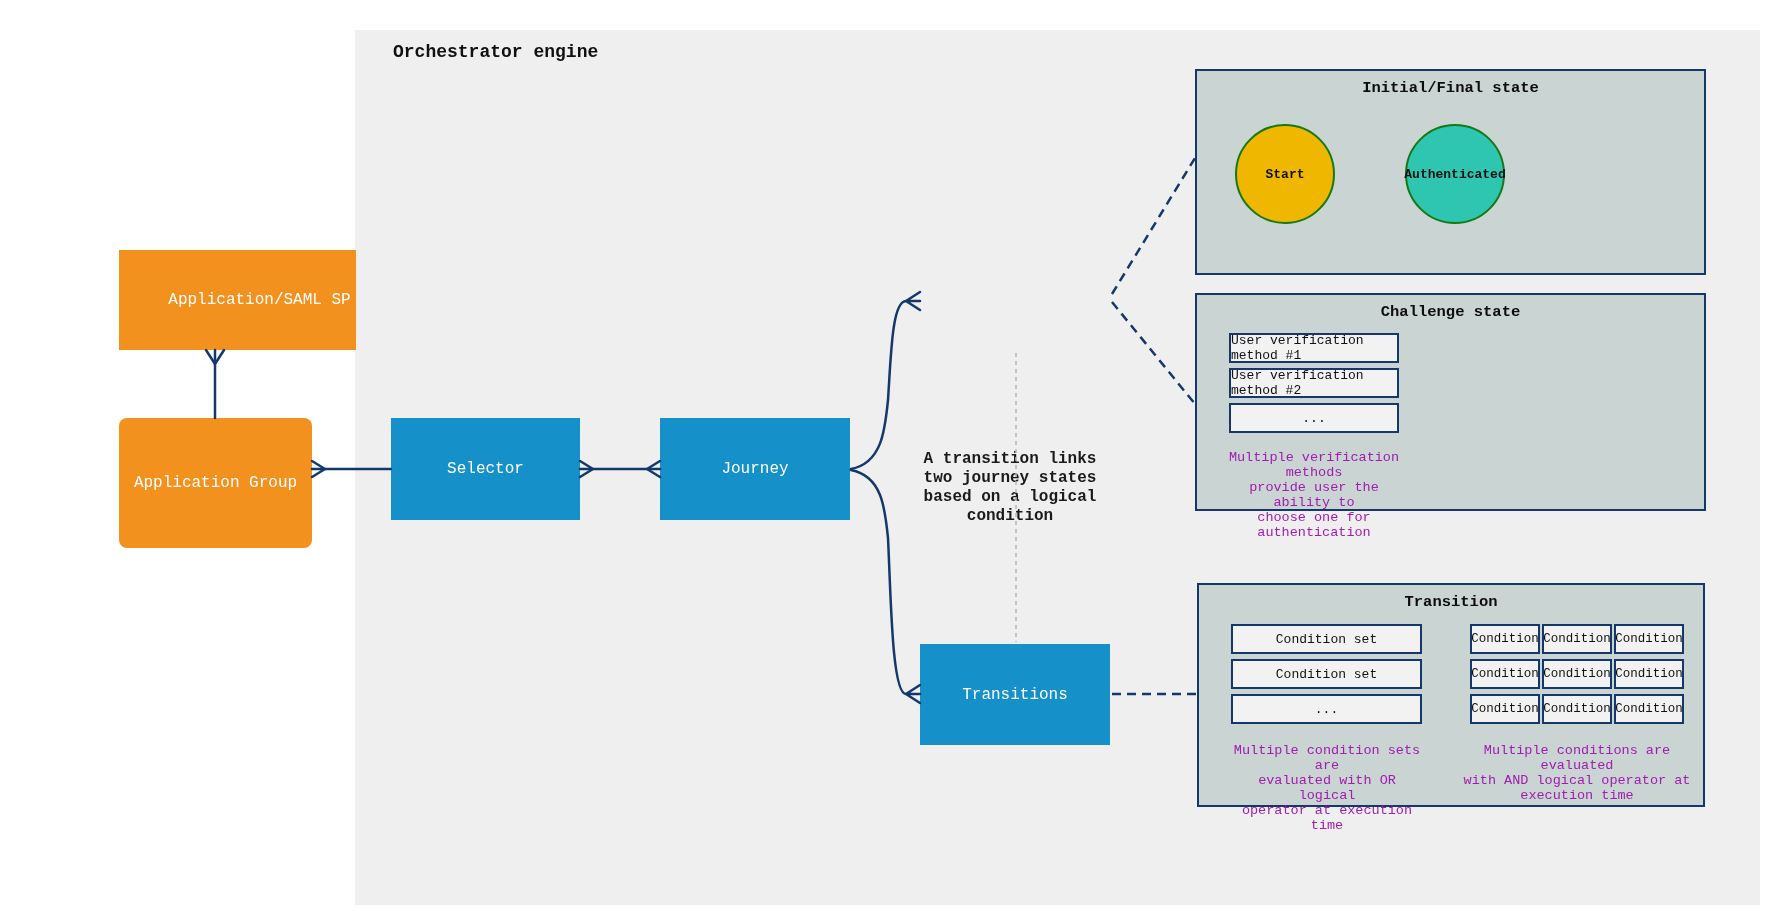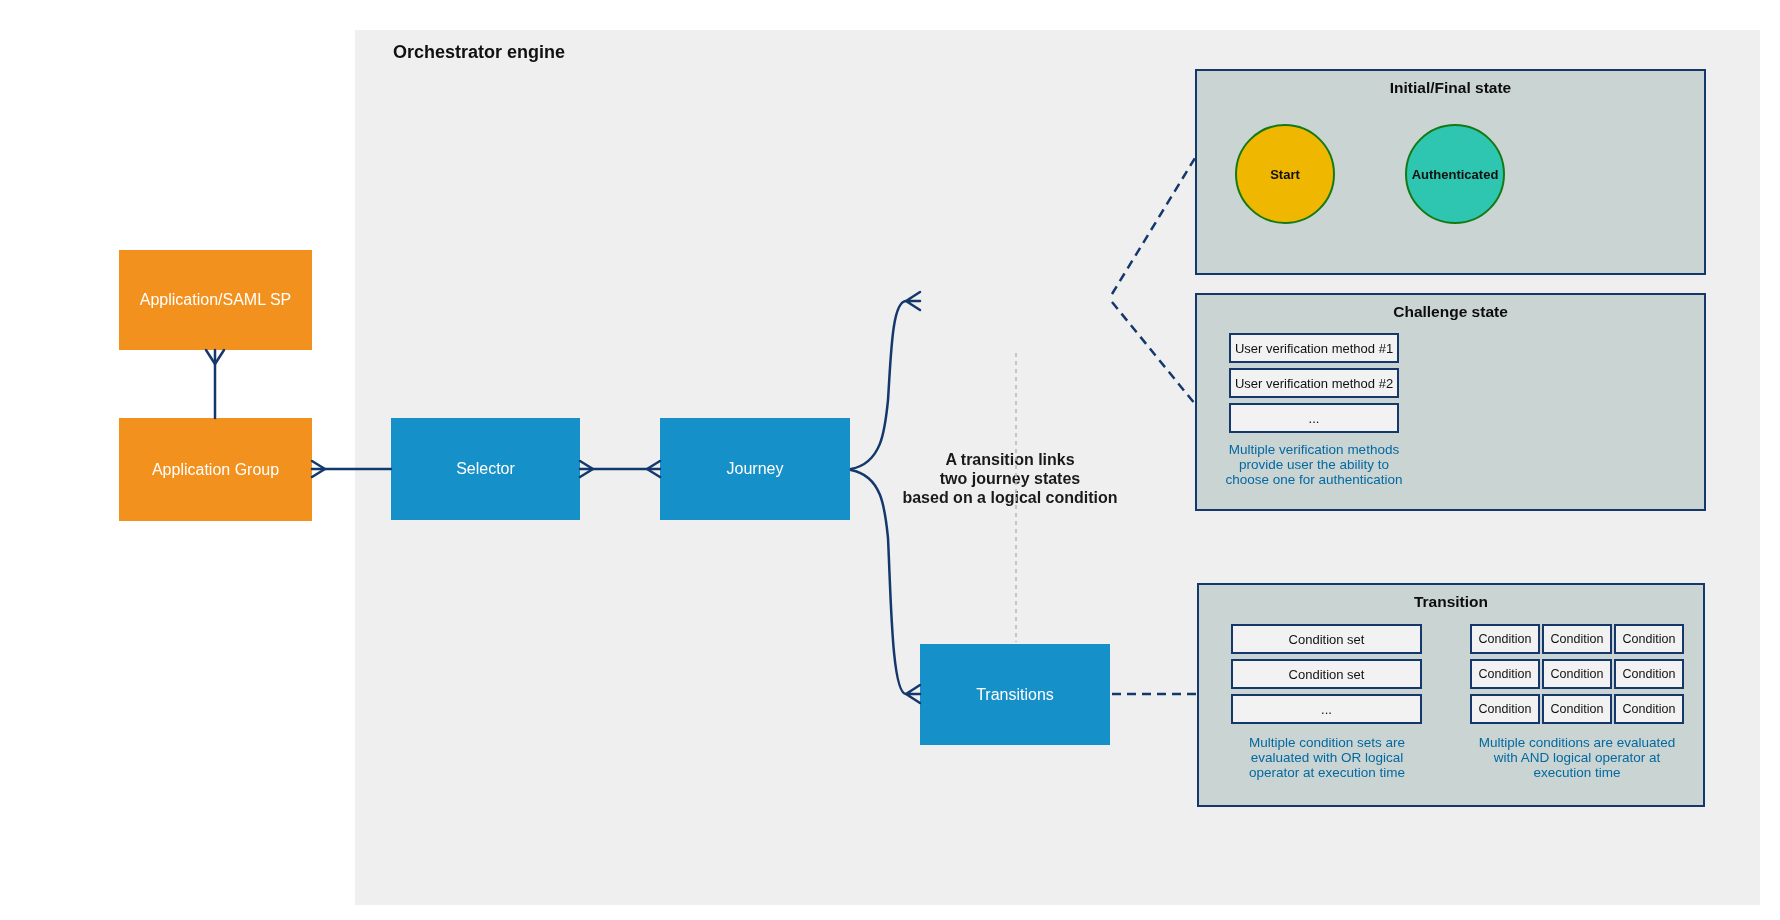--- a/index.html
+++ b/index.html
@@ -1,18 +1,18 @@
 <!DOCTYPE html>
 <html><head>
 <meta charset="utf-8">
 <style>
   html,body{margin:0;padding:0;background:#ffffff;}
   #stage{
     position:relative;width:1780px;height:920px;background:#ffffff;overflow:hidden;
-    font-family:Liberation Sans, sans-serif;color:#111;
+    font-family:Liberation Mono, monospace;color:#111;
   }
   .engine-bg{position:absolute;left:355px;top:30px;width:1405px;height:875px;background:#efefef;}
   .engine-title{position:absolute;left:393px;top:42px;font-size:18px;font-weight:bold;color:#111;}
 
   .node{
     position:absolute;display:flex;align-items:center;justify-content:center;
     color:#ffffff;font-size:16px;text-align:center;
   }
   .node.orange{background:#f3911e;}
   .node.blue{background:#1690c8;}
@@ -34,40 +34,40 @@
 
   .vrow{
     position:absolute;background:#f2f2f2;border:2px solid #14386b;box-sizing:border-box;
     display:flex;align-items:center;justify-content:center;font-size:13px;color:#111;
   }
   .cond-cell{
     position:absolute;background:#f2f2f2;border:2px solid #14386b;box-sizing:border-box;
     display:flex;align-items:center;justify-content:center;font-size:12.5px;color:#111;
   }
   .caption{
-    position:absolute;text-align:center;font-size:13.5px;line-height:15px;color:#0369a1;
+    position:absolute;text-align:center;font-size:13.5px;line-height:15px;color:#a21caf;margin-top:8px;
   }
   .annotation{
     position:absolute;left:880px;top:450px;width:260px;text-align:center;
     font-size:16px;line-height:19px;font-weight:bold;color:#1a1a1a;
   }
   svg.wires{position:absolute;left:0;top:0;pointer-events:none;}
 </style>
 </head>
 <body>
 
 <div id="stage">
 
   <div class="engine-bg"></div>
   <div class="engine-title">Orchestrator engine</div>
 
-  <div class="node orange" style="left:119px;top:250px;width:193px;height:100px;">
+  <div class="node orange" style="left:119px;top:250px;width:193px;height:100px;padding-left:44px;">
     <span>Application/SAML SP</span>
   </div>
-  <div class="node orange" style="left:119px;top:418px;width:193px;height:103px;">
+  <div class="node orange" style="left:119px;top:418px;width:193px;height:130px;border-radius:8px;">
     <span>Application Group</span>
   </div>
 
   <div class="node blue" style="left:391px;top:418px;width:189px;height:102px;">
     <span>Selector</span>
   </div>
   <div class="node blue" style="left:660px;top:418px;width:190px;height:102px;">
     <span>Journey</span>
   </div>
   <div class="node blue" style="left:920px;top:644px;width:190px;height:101px;">

